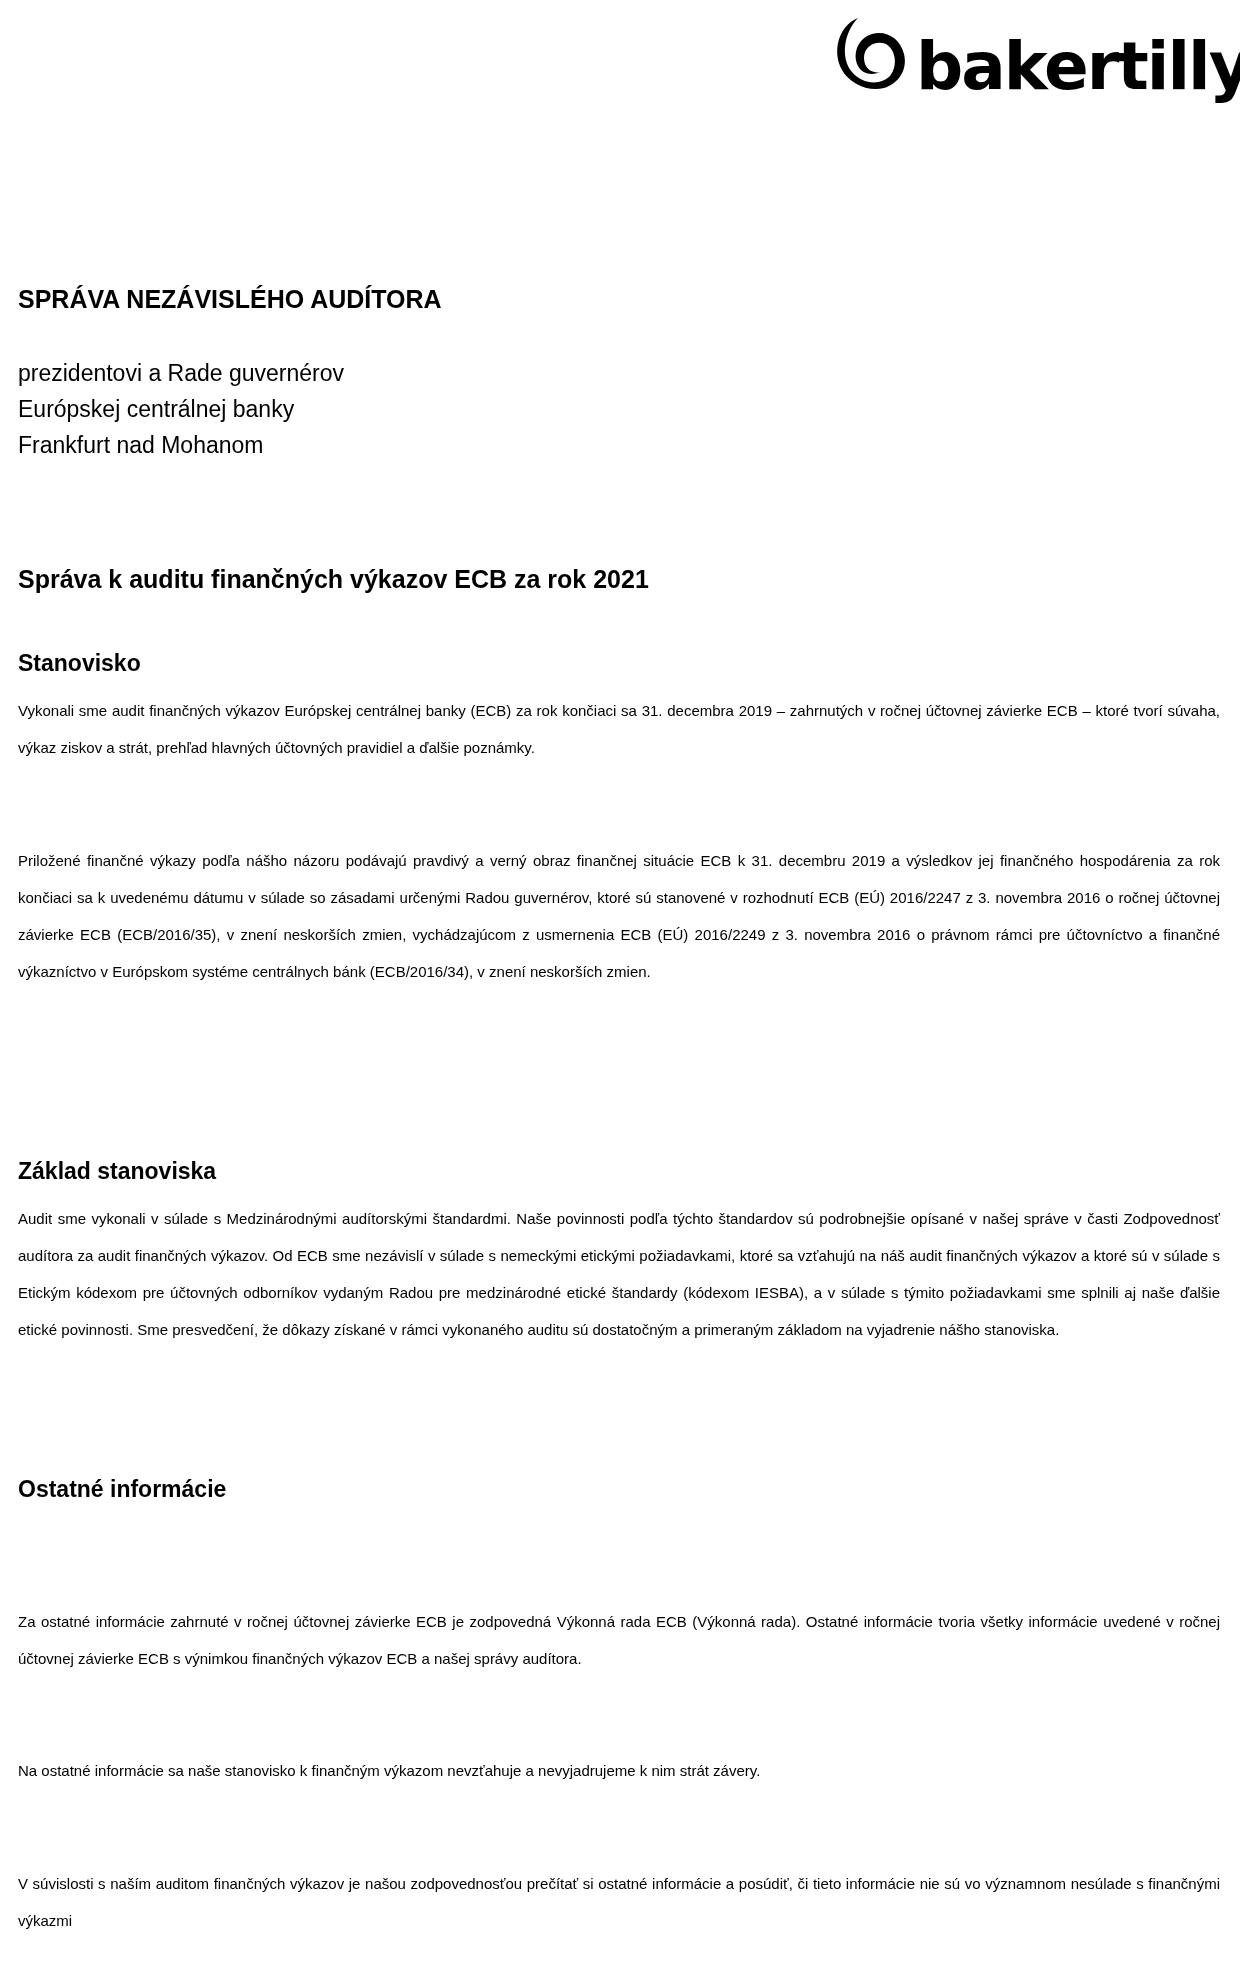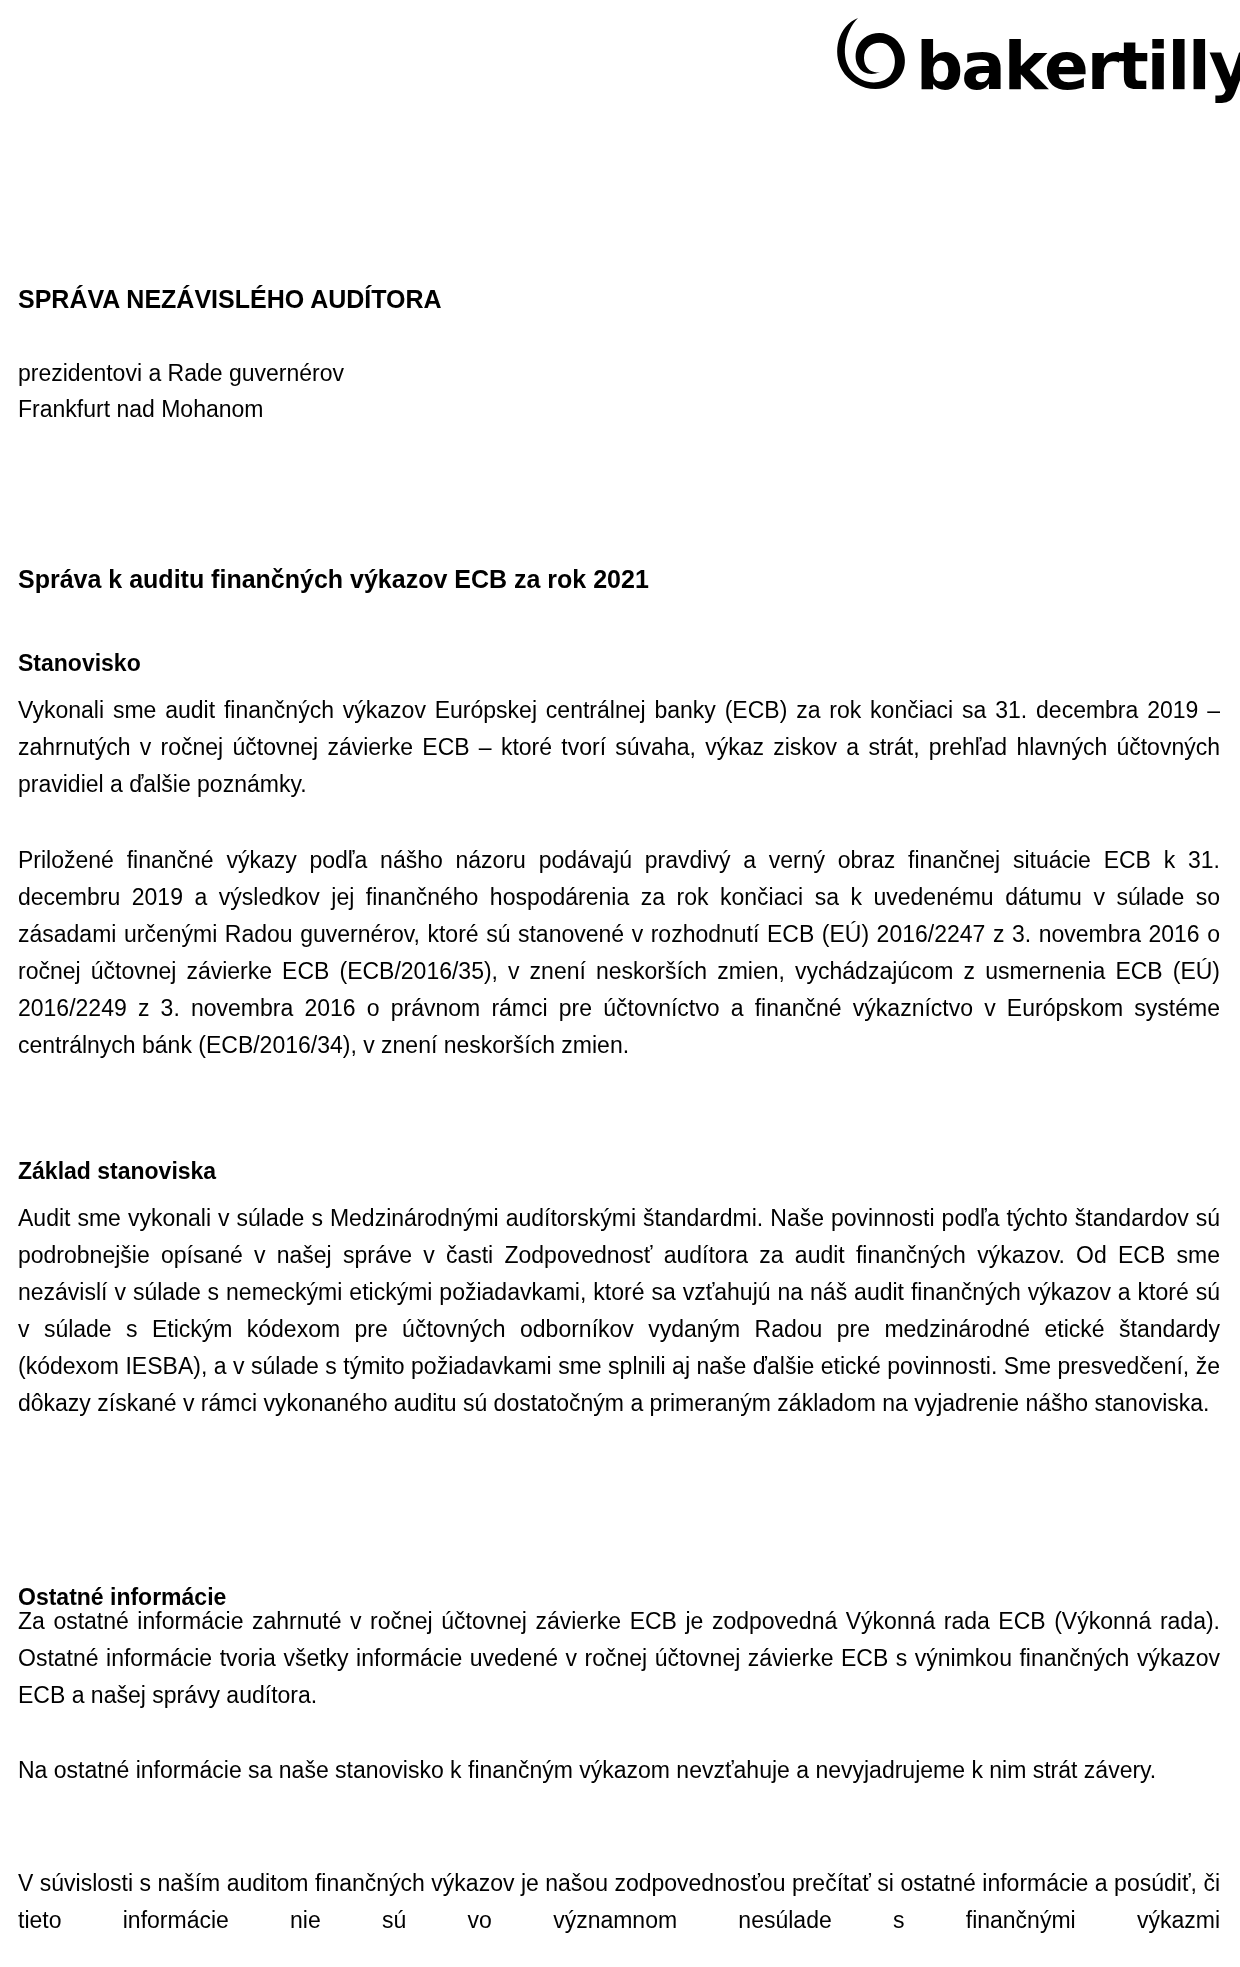--- a/index.html
+++ b/index.html
@@ -7,47 +7,48 @@
          font-family: "Liberation Sans", sans-serif; color: #000; }
   .logo { position: absolute; left: 828px; top: 12px; width: 400px; height: 110px; }
   .logo svg { position: absolute; left: 0; top: 0; }
   .logo-text { position: absolute; left: 88px; top: 22px; font-family: "DejaVu Sans", sans-serif;
                font-weight: bold; font-size: 66px; letter-spacing: -2px; line-height: 1; }
   .content { position: absolute; left: 18px; top: 0; width: 1202px; }
   .title { position: absolute; top: 285px; font-weight: bold; font-size: 25px; }
   .addr { position: absolute; top: 355px; font-size: 23px; line-height: 36px; }
   .h2 { position: absolute; top: 565px; font-weight: bold; font-size: 25px; }
   .h3 { position: absolute; font-weight: bold; font-size: 23px; }
-  .para { position: absolute; left: 0; width: 1202px; font-size: 23px; line-height: 37px;
+  .para { position: absolute; left: 0; width: 1202px; font-size: 15px; line-height: 37px;
           text-align: justify; }
 </style>
 </head>
 <body>
 
 <div class="logo">
   <svg width="86" height="90" viewBox="0 0 86 90">
     <path d="M30 6 C10 14 4 40 14 58 C22 72 40 80 56 76 C70 72 80 58 76 42 C72 26 58 18 44 22 C30 26 24 42 30 54 C34 62 44 64 52 60 C44 62 36 56 36 46 C36 34 48 28 58 32 C68 38 70 54 62 64 C52 74 34 72 24 60 C12 46 16 20 30 6 Z" fill="#000"></path>
   </svg>
   <span class="logo-text">bakertilly</span>
 </div>
 
 <div class="content">
   <div class="title">SPRÁVA NEZÁVISLÉHO AUDÍTORA</div>
 
   <div class="addr">
     <div>prezidentovi a Rade guvernérov</div>
+    <div>Európskej centrálnej banky</div>
     <div>Frankfurt nad Mohanom</div>
   </div>
 
   <div class="h2">Správa k auditu finančných výkazov ECB za rok 2021</div>
 
   <div class="h3" style="top:650px">Stanovisko</div>
   <div class="para" style="top:692px">Vykonali sme audit finančných výkazov Európskej centrálnej banky (ECB) za rok končiaci sa 31. decembra 2019 – zahrnutých v ročnej účtovnej závierke ECB – ktoré tvorí súvaha, výkaz ziskov a strát, prehľad hlavných účtovných pravidiel a ďalšie poznámky.</div>
   <div class="para" style="top:842px">Priložené finančné výkazy podľa nášho názoru podávajú pravdivý a verný obraz finančnej situácie ECB k 31. decembru 2019 a výsledkov jej finančného hospodárenia za rok končiaci sa k uvedenému dátumu v súlade so zásadami určenými Radou guvernérov, ktoré sú stanovené v rozhodnutí ECB (EÚ) 2016/2247 z 3. novembra 2016 o ročnej účtovnej závierke ECB (ECB/2016/35), v znení neskorších zmien, vychádzajúcom z usmernenia ECB (EÚ) 2016/2249 z 3. novembra 2016 o právnom rámci pre účtovníctvo a finančné výkazníctvo v Európskom systéme centrálnych bánk (ECB/2016/34), v znení neskorších zmien.</div>
 
   <div class="h3" style="top:1158px">Základ stanoviska</div>
   <div class="para" style="top:1200px">Audit sme vykonali v súlade s Medzinárodnými audítorskými štandardmi. Naše povinnosti podľa týchto štandardov sú podrobnejšie opísané v našej správe v časti Zodpovednosť audítora za audit finančných výkazov. Od ECB sme nezávislí v súlade s nemeckými etickými požiadavkami, ktoré sa vzťahujú na náš audit finančných výkazov a ktoré sú v súlade s Etickým kódexom pre účtovných odborníkov vydaným Radou pre medzinárodné etické štandardy (kódexom IESBA), a v súlade s týmito požiadavkami sme splnili aj naše ďalšie etické povinnosti. Sme presvedčení, že dôkazy získané v rámci vykonaného auditu sú dostatočným a primeraným základom na vyjadrenie nášho stanoviska.</div>
 
-  <div class="h3" style="top:1584px">Ostatné informácie</div>
+  <div class="h3" style="top:1476px">Ostatné informácie</div>
   <div class="para" style="top:1603px">Za ostatné informácie zahrnuté v ročnej účtovnej závierke ECB je zodpovedná Výkonná rada ECB (Výkonná rada). Ostatné informácie tvoria všetky informácie uvedené v ročnej účtovnej závierke ECB s výnimkou finančných výkazov ECB a našej správy audítora.</div>
   <div class="para" style="top:1752px">Na ostatné informácie sa naše stanovisko k finančným výkazom nevzťahuje a nevyjadrujeme k nim strát závery.</div>
   <div class="para" style="top:1865px; text-align-last: justify;">V súvislosti s naším auditom finančných výkazov je našou zodpovednosťou prečítať si ostatné informácie a posúdiť, či tieto informácie nie sú vo významnom nesúlade s finančnými výkazmi</div>
 </div>
 
 </body></html>

